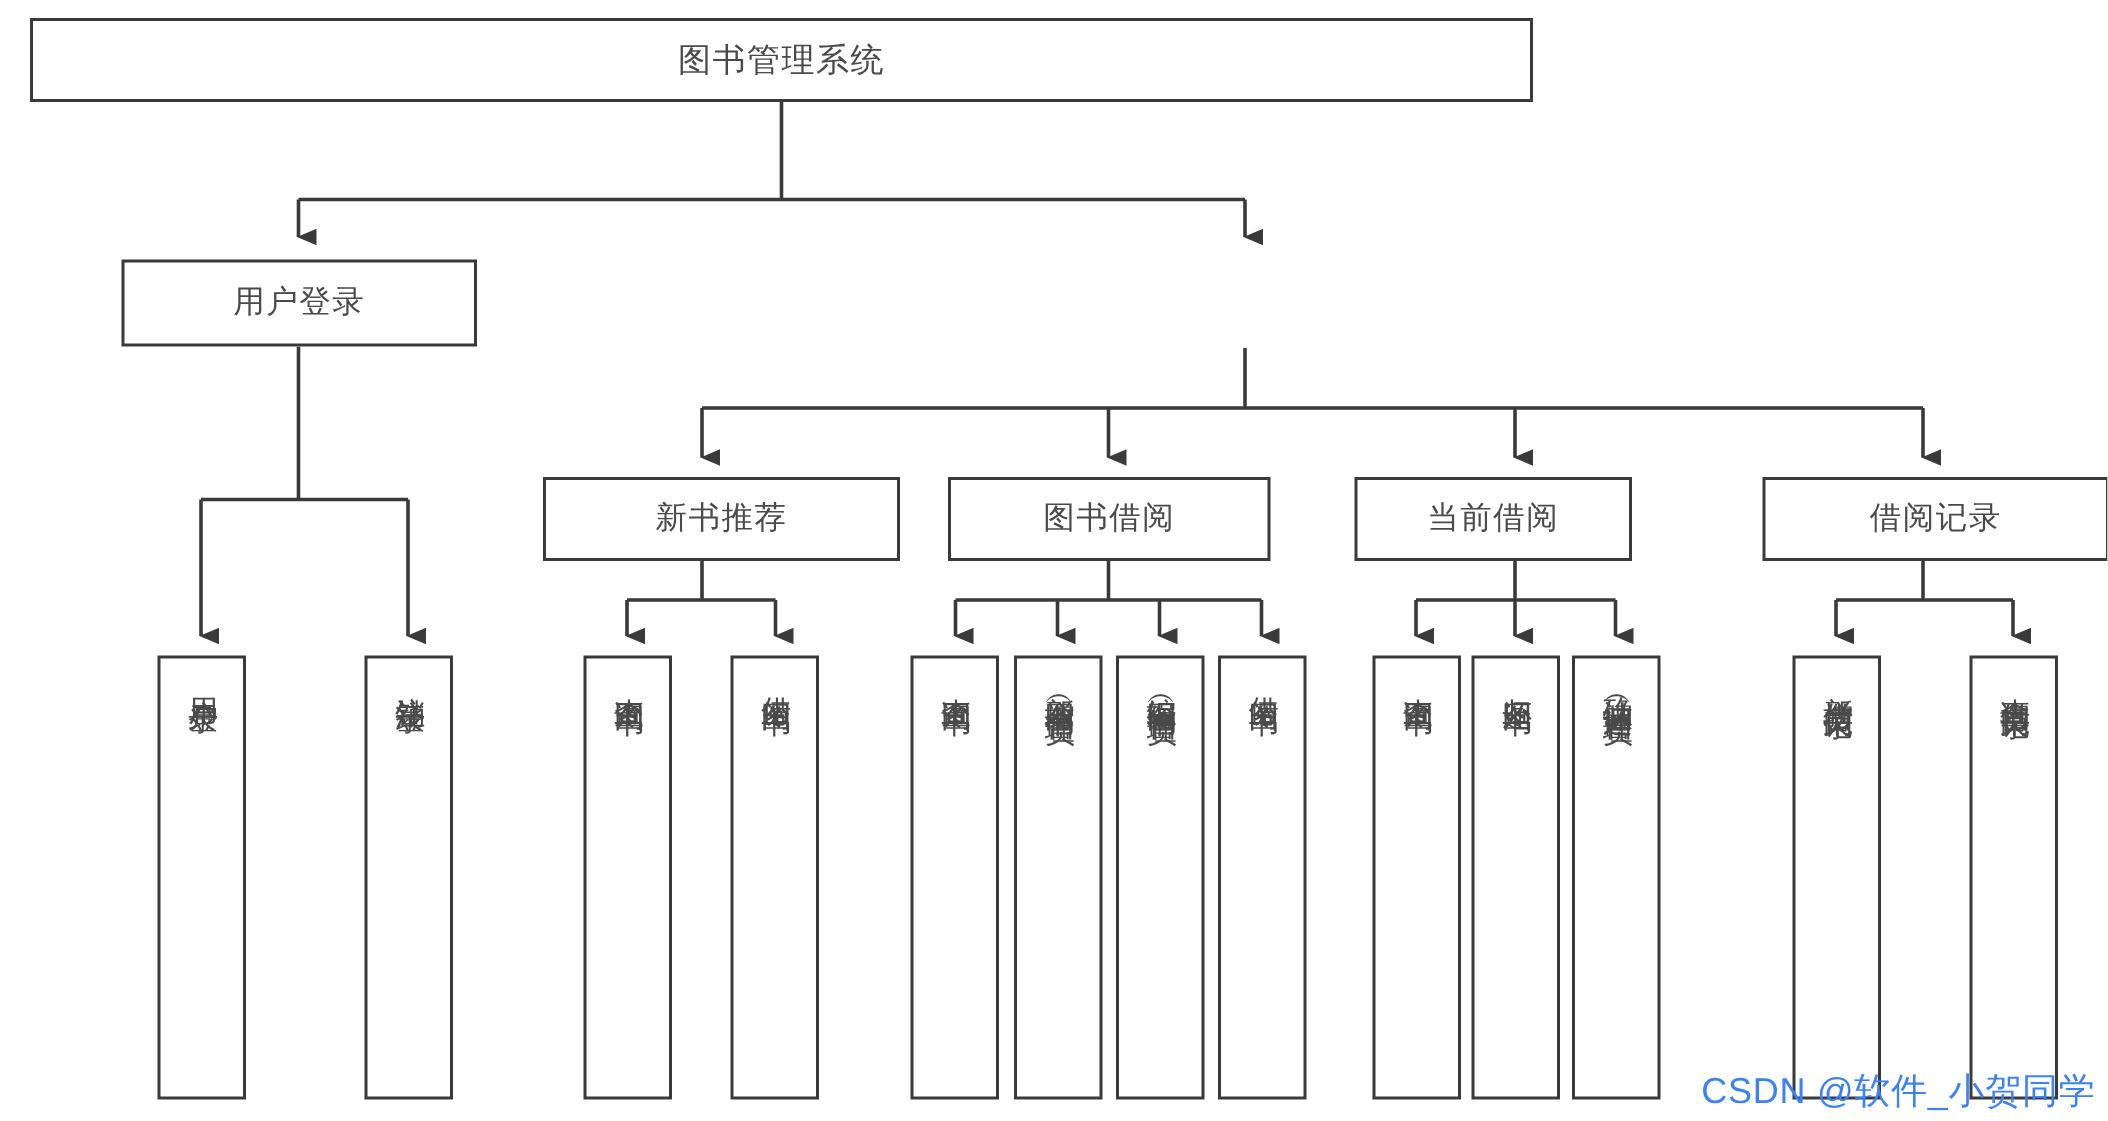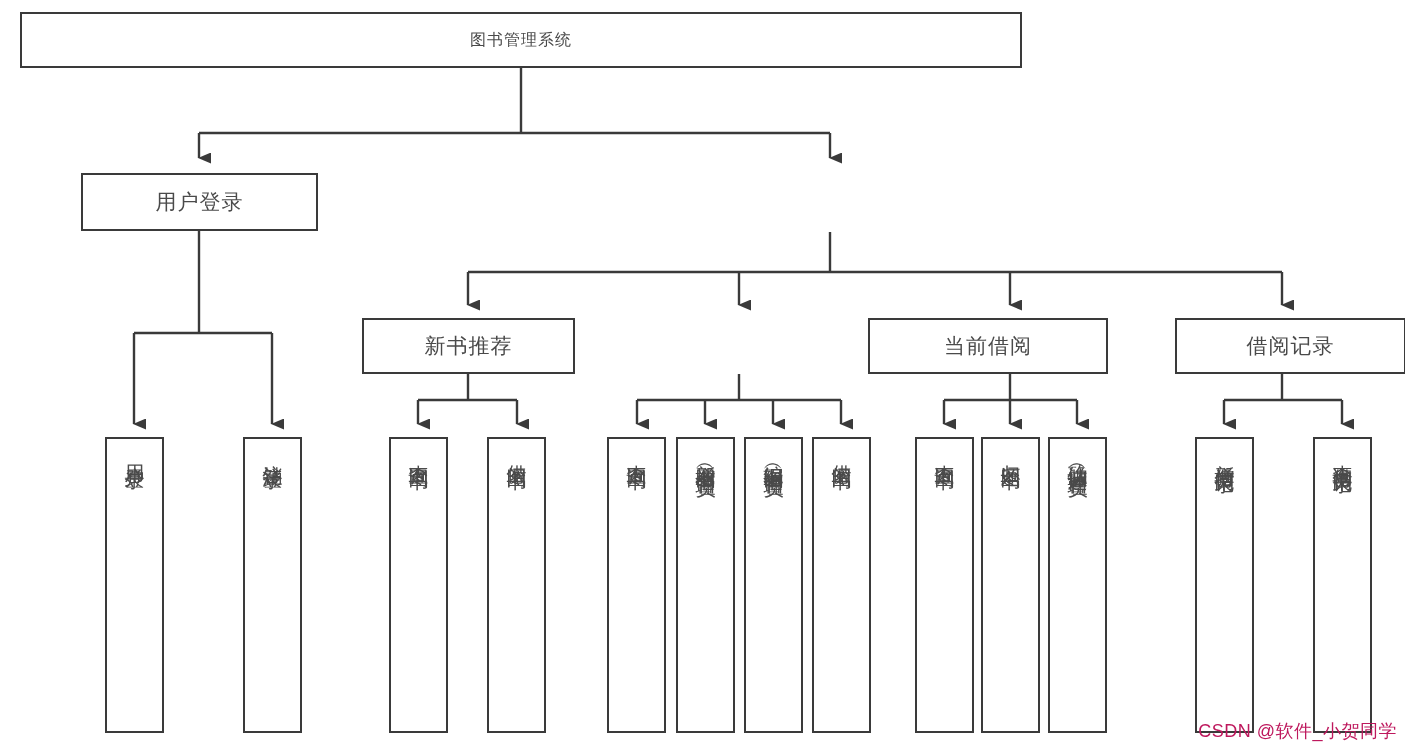--- a/index.html
+++ b/index.html
@@ -34,21 +34,21 @@
     color: #4a4a4a;
     white-space: nowrap;
     line-height: 1.15;
   }
   
   .node.h .node-label {
     font-size: 21px;
     letter-spacing: 1px;
   }
   .node.root .node-label {
-    font-size: 16px;
+    font-size: 22px;
   }
   
   .node.v {
     align-items: flex-start;
     justify-content: center;
     padding-top: 10px;
   }
   .node.v .node-label {
     font-size: 20px;
     writing-mode: vertical-rl;
@@ -74,22 +74,22 @@
   }
   .arrow-head {
     fill: #3a3a3a;
     stroke: none;
   }
   
   .watermark {
     position: absolute;
     right: 8px;
     bottom: 4px;
-    font-size: 18px;
-    color: #be185d;
+    font-size: 24px;
+    color: #3b82f6;
     white-space: nowrap;
     letter-spacing: 0.5px;
     font-family: "Liberation Sans", "DejaVu Sans", sans-serif;
   }
 </style>
 </head>
 <body>
 
 <div id="canvas">
 
@@ -143,26 +143,29 @@
 
   <div class="node h root" style="left:20px; top:12px; width:1002px; height:56px;">
     <span class="node-label">图书管理系统</span>
   </div>
 
   <div class="node h" style="left:81px; top:173px; width:237px; height:58px;">
     <span class="node-label">用户登录</span>
   </div>
 
 
-  <div class="node h" style="left:362px; top:318px; width:213px; height:56px;">
+  <div class="node h" style="left:362px; top:318px; width:238px; height:56px;">
     <span class="node-label">新书推荐</span>
   </div>
 
-
-  <div class="node h" style="left:868px; top:318px; width:240px; height:56px;">
+  <div class="node h" style="left:632px; top:318px; width:215px; height:56px;">
+    <span class="node-label">图书借阅</span>
+  </div>
+
+  <div class="node h" style="left:903px; top:318px; width:185px; height:56px;">
     <span class="node-label">当前借阅</span>
   </div>
 
   <div class="node h" style="left:1175px; top:318px; width:231px; height:56px;">
     <span class="node-label">借阅记录</span>
   </div>
 
   <div class="node v" style="left:105px; top:437px; width:59px; height:296px;">
     <span class="node-label">用户登录</span>
   </div>

